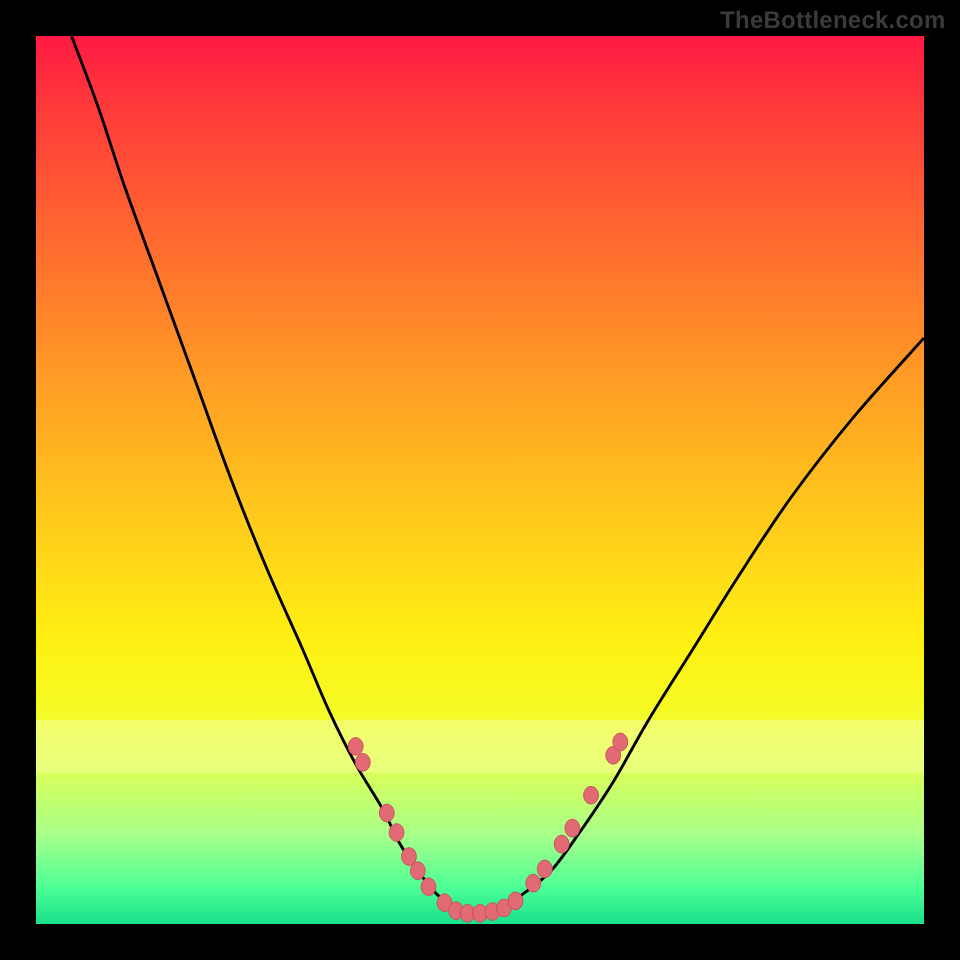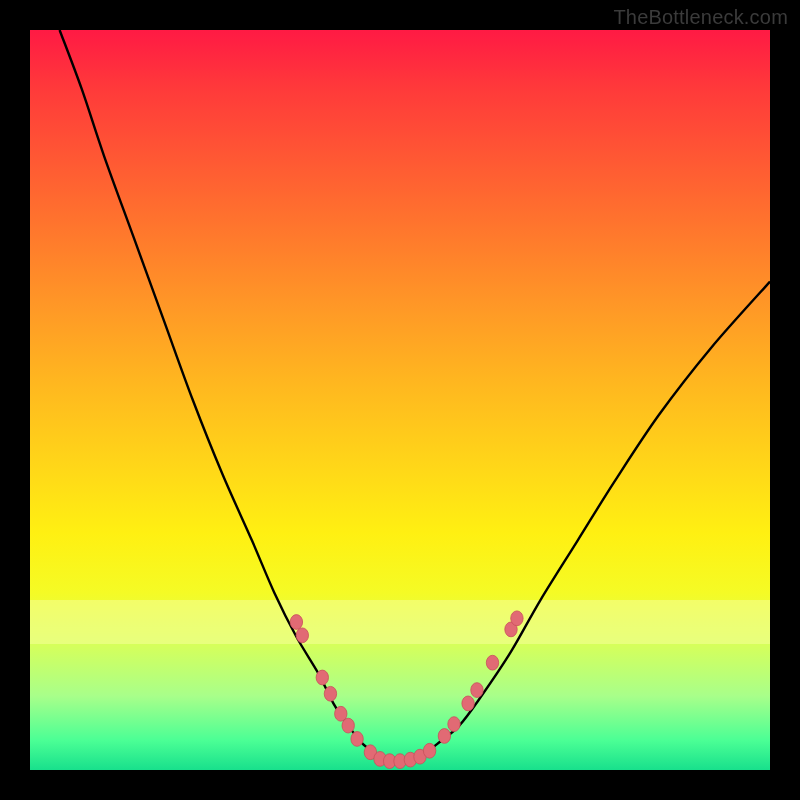--- a/index.html
+++ b/index.html
@@ -51,21 +51,21 @@
     left: 0;
     width: 100%;
     pointer-events: none;
   }
   .watermark {
     position: absolute;
     top: 6px;
     right: 12px;
     color: #3b3b3b;
     font-size: 20px;
-    font-weight: 400;
+    font-weight: 700;
     letter-spacing: 0.2px;
     user-select: none;
   }
 </style>
 </head>
 <body>
 
 <div class="frame">
 
   <div class="plot-area">

